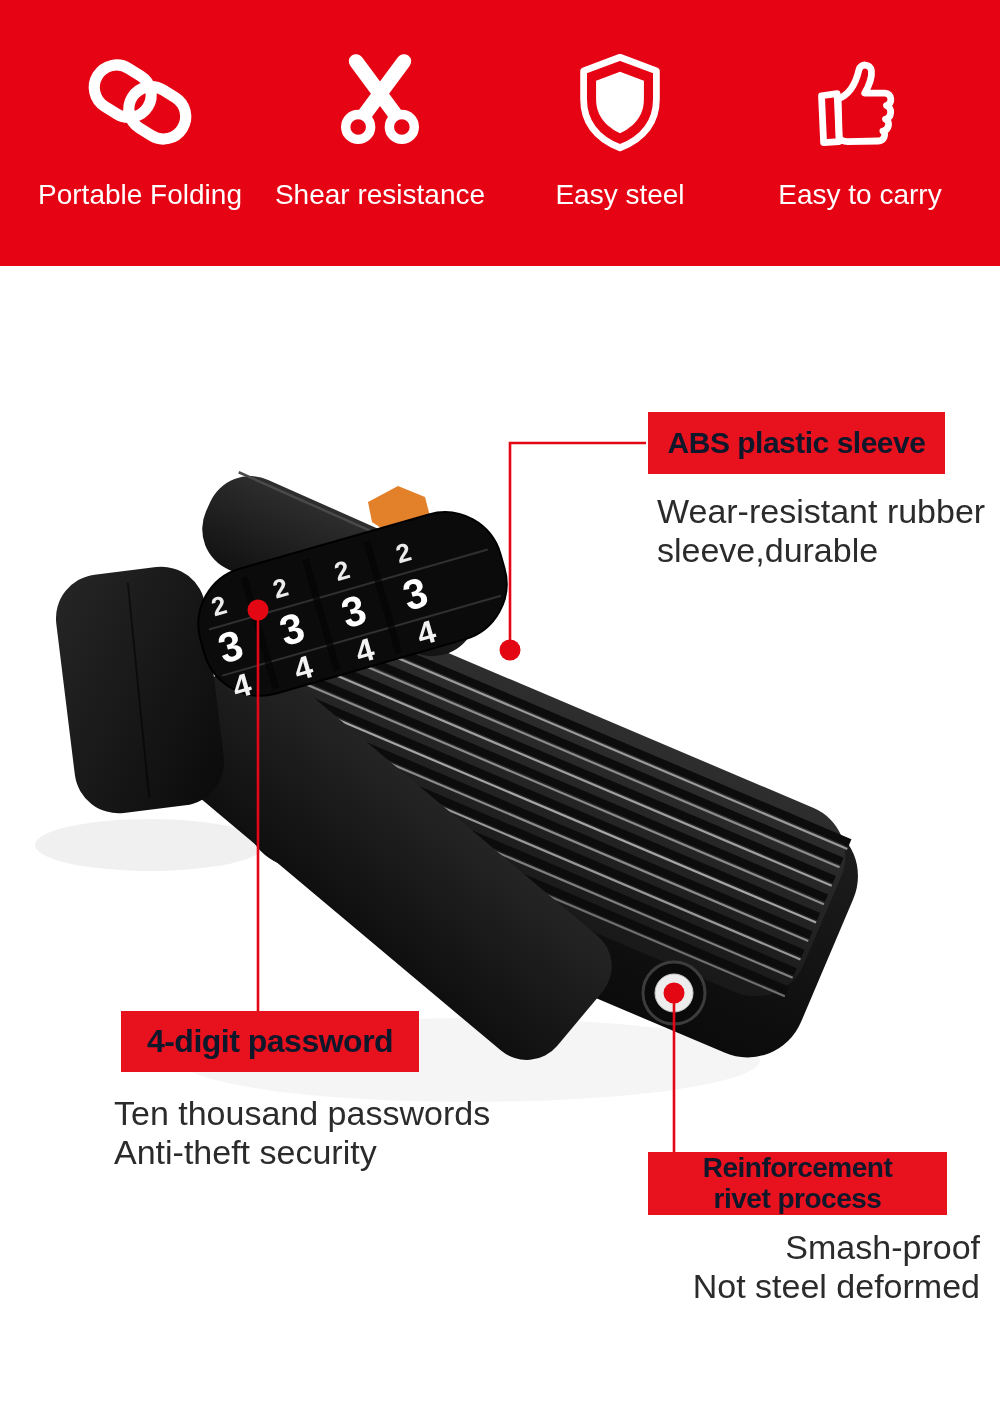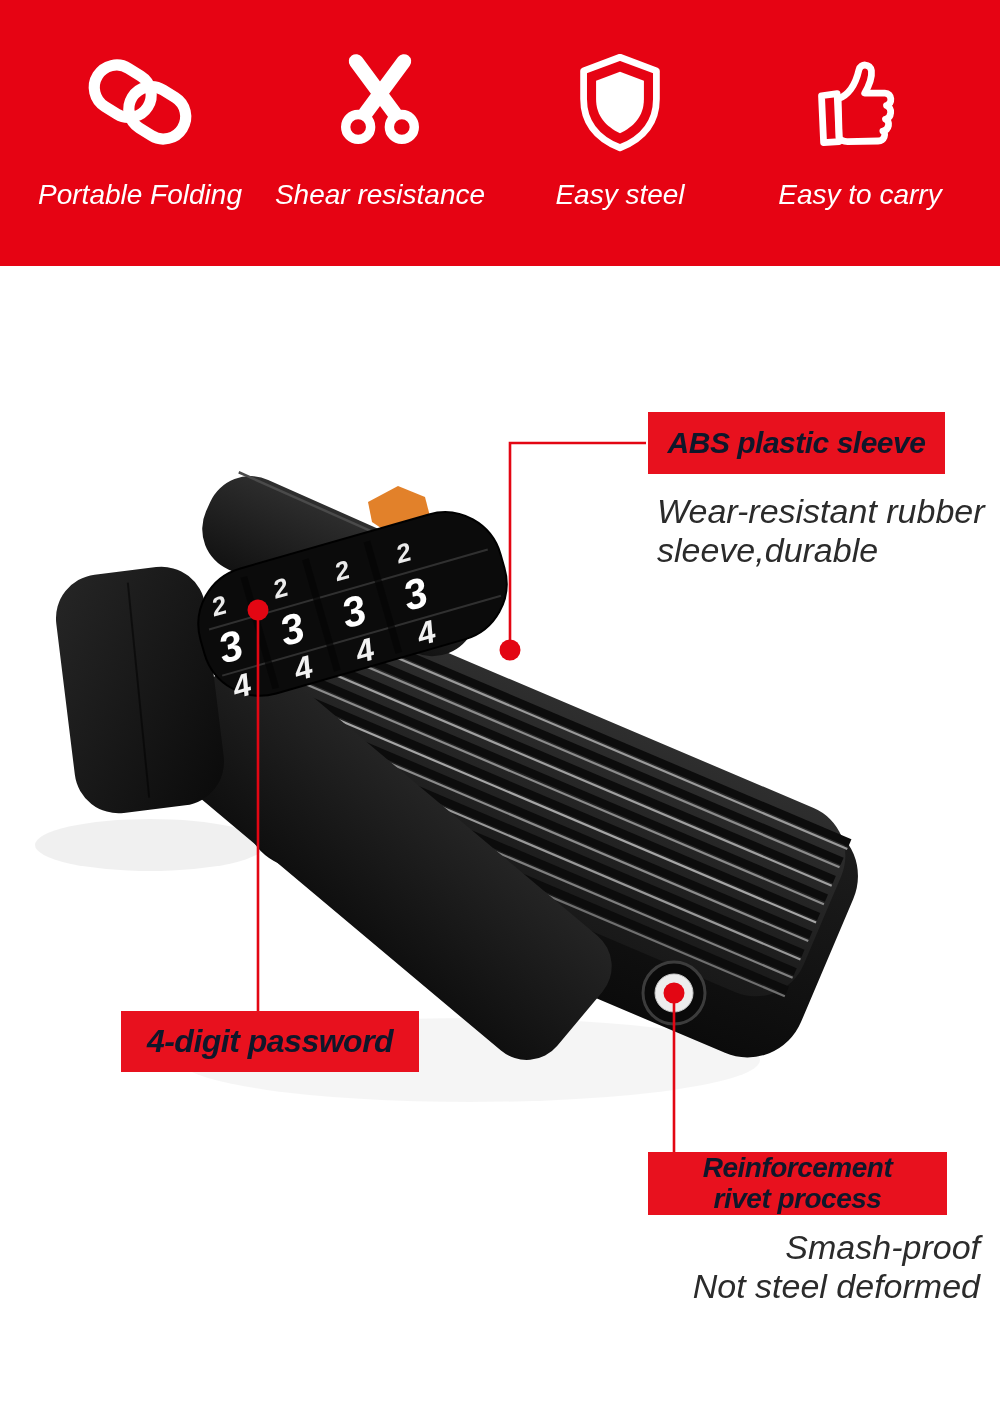--- a/index.html
+++ b/index.html
@@ -1,17 +1,17 @@
 <!DOCTYPE html>
 <html style="--banner_red: #e60313; --callout_red: #e8111e; --connector_red: #e30613; --product_orange: #e2812a; --text_dark: #2b2b2b; --lock_black: #1c1c1c; --digit_white: #ffffff;"><head>
 <meta charset="utf-8">
 <style>
   html,body{margin:0;padding:0;background:#fff;}
   .page{position:relative;width:1000px;height:1416px;background:#ffffff;overflow:hidden;
-        font-family:"Liberation Sans", sans-serif;font-style:italic;}
+        font-family:"Liberation Sans", sans-serif;}
   
   .banner{position:absolute;left:0;top:0;width:1000px;height:266px;
           background:var(--banner_red,#e60313);display:flex;padding:0 20px;box-sizing:border-box;}
   .feature{flex:1;display:flex;flex-direction:column;align-items:center;padding-top:50px;}
   .ficon{width:112px;height:104px;display:block;}
   .flabel{margin-top:26px;color:#ffffff;font-size:28px;line-height:1.1;white-space:nowrap;}
   
   .art{position:absolute;left:0;top:0;width:1000px;height:1416px;}
   
   .cbox{position:absolute;background:var(--callout_red,#e8111e);color:#0f172a;
@@ -194,20 +194,24 @@
     <span>ABS plastic sleeve</span>
   </div>
   <div class="cdesc abs">
     <div>Wear-resistant rubber</div>
     <div>sleeve,durable</div>
   </div>
 
   <div class="cbox pwd">
     <span>4-digit password</span>
   </div>
+  <div class="cdesc pwd">
+    <div>Ten thousand passwords</div>
+    <div>Anti-theft security</div>
+  </div>
 
   <div class="cbox rvt">
     <span>Reinforcement</span>
     <span>rivet process</span>
   </div>
   <div class="cdesc rvt">
     <div>Smash-proof</div>
     <div>Not steel deformed</div>
   </div>
 

